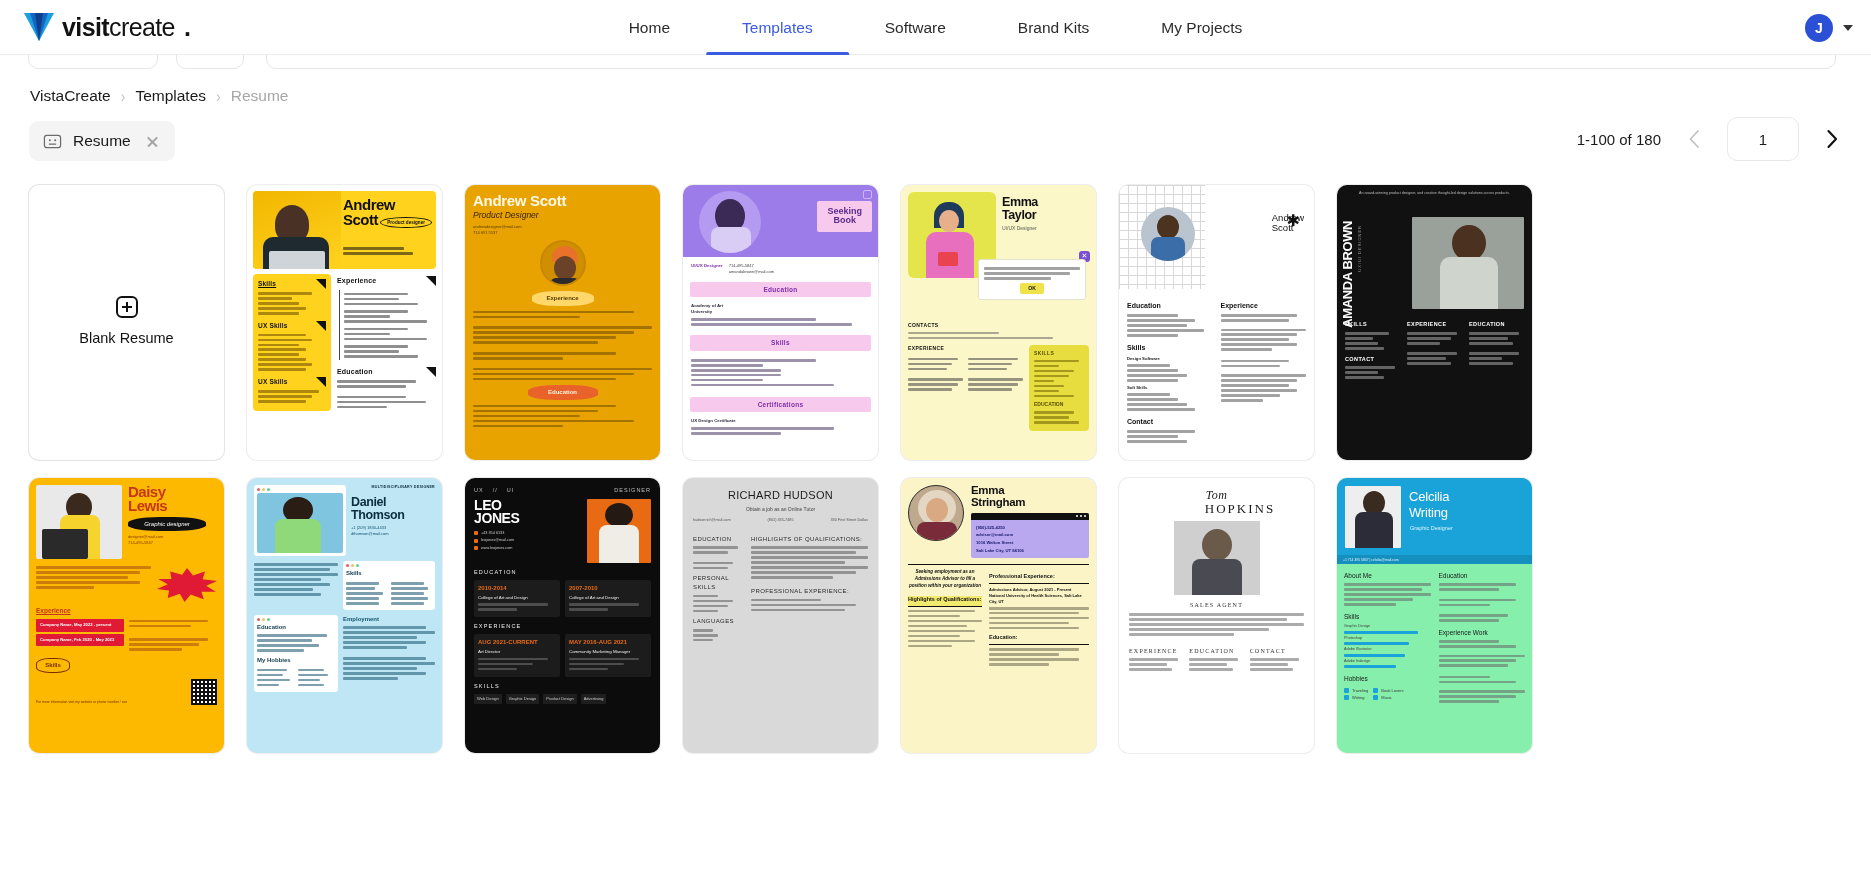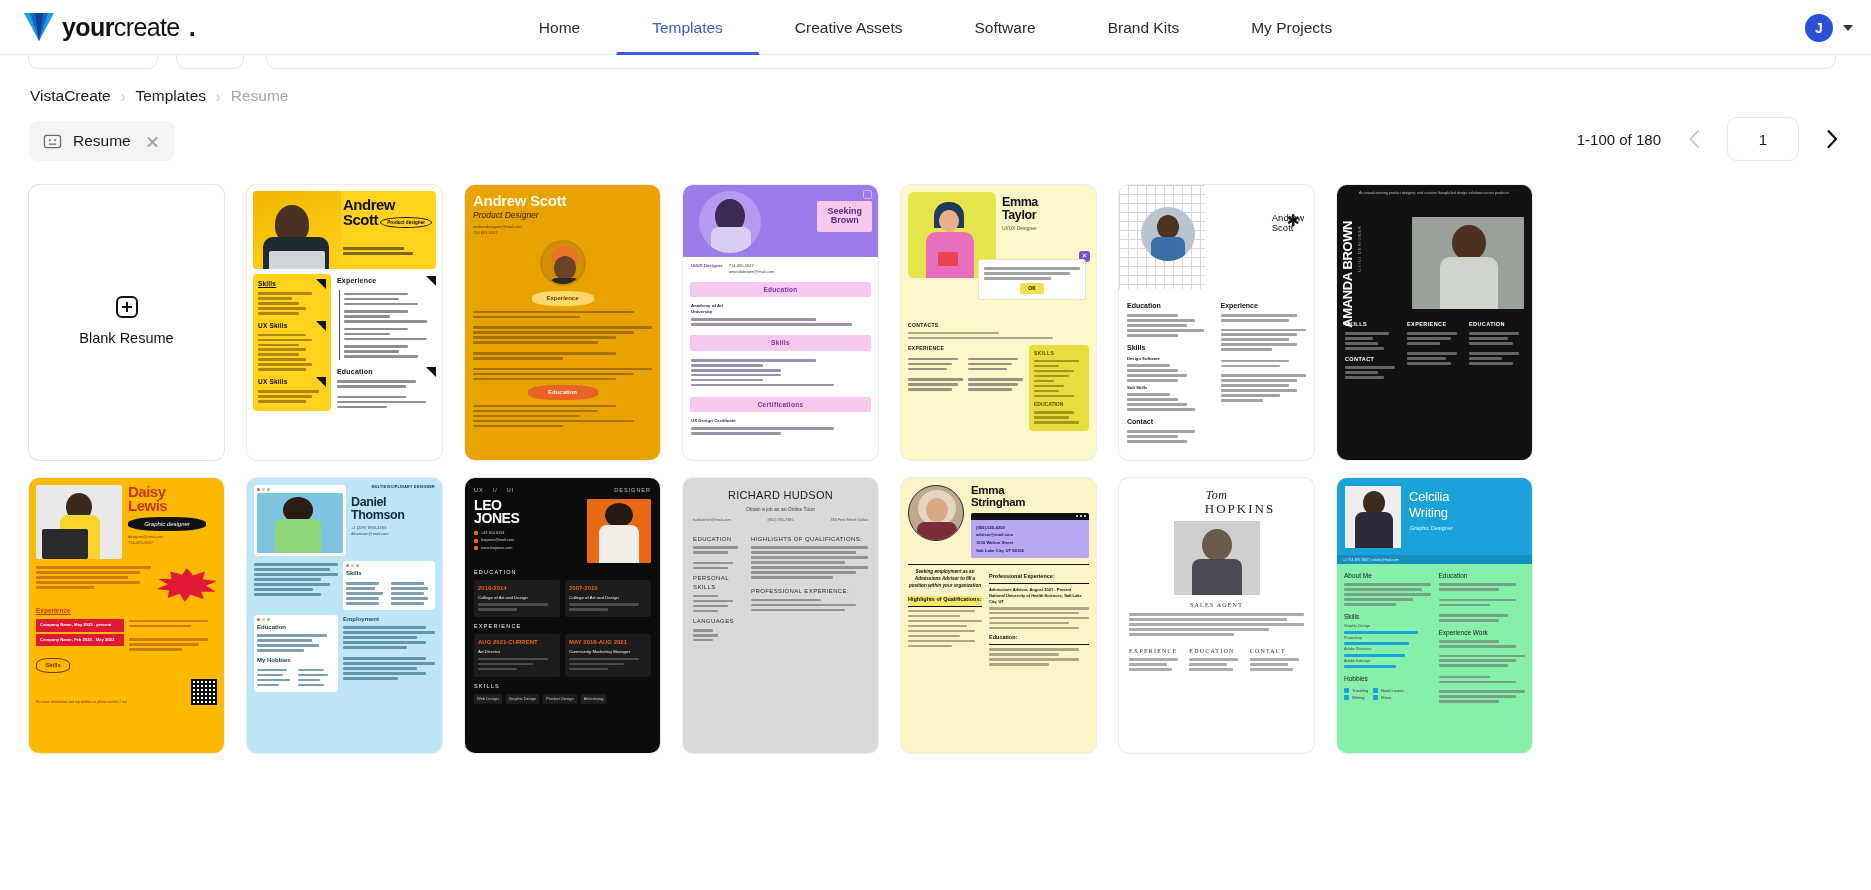--- a/index.html
+++ b/index.html
@@ -345,28 +345,27 @@
 <body>
 
 <div class="header">
 
   <div class="logo-wrap">
     <svg class="logo-mark" viewBox="0 0 30 28">
       <polygon points="0,0 30,0 15,28" fill="#1b9fe0"></polygon>
       <polygon points="6,0 24,0 15,28" fill="#1565c0"></polygon>
       <polygon points="11,0 19,0 15,28" fill="#0d3f8f"></polygon>
     </svg>
-    <span class="logo-text"><span>your</span><span class="thin">create</span></span>
+    <span class="logo-text"><span>visit</span><span class="thin">create</span></span>
     <span class="logo-dot">.</span>
   </div>
 
   <nav class="mainnav">
     <div class="navitem">Home</div>
     <div class="navitem active">Templates</div>
-    <div class="navitem">Creative Assets</div>
     <div class="navitem">Software</div>
     <div class="navitem">Brand Kits</div>
     <div class="navitem">My Projects</div>
   </nav>
 
   <div class="header-right">
     <div class="avatar">J</div>
     <div class="chev-down"></div>
   </div>
 </div>
@@ -561,21 +560,21 @@
   </div>
 
   <div class="card c4">
     <div class="hero">
       <div class="circ">
         <div style="position:absolute;left:16px;top:8px;width:30px;height:34px;border-radius:50%;background:#3a2a55;"></div>
         <div style="position:absolute;left:12px;top:36px;width:40px;height:26px;background:#d9cdf5;border-radius:8px 8px 0 0;"></div>
       </div>
       <div class="namebox">
         <div>Seeking</div>
-        <div>Brown</div>
+        <div>Book</div>
       </div>
       <div style="position:absolute;right:6px;top:5px;width:9px;height:9px;border:1px solid #cdb6f5;border-radius:2px;"></div>
     </div>
     <div class="body">
       <div style="display:flex;gap:6px;margin-top:3px;">
         <div style="color:#7c2fa8;font-weight:800;font-size:4.4px;line-height:1.3;">UI/UX Designer</div>
         <div style="font-size:4px;color:#444;">
           <div>714-495-5847</div>
           <div>amandabrown@mail.com</div>
         </div>

